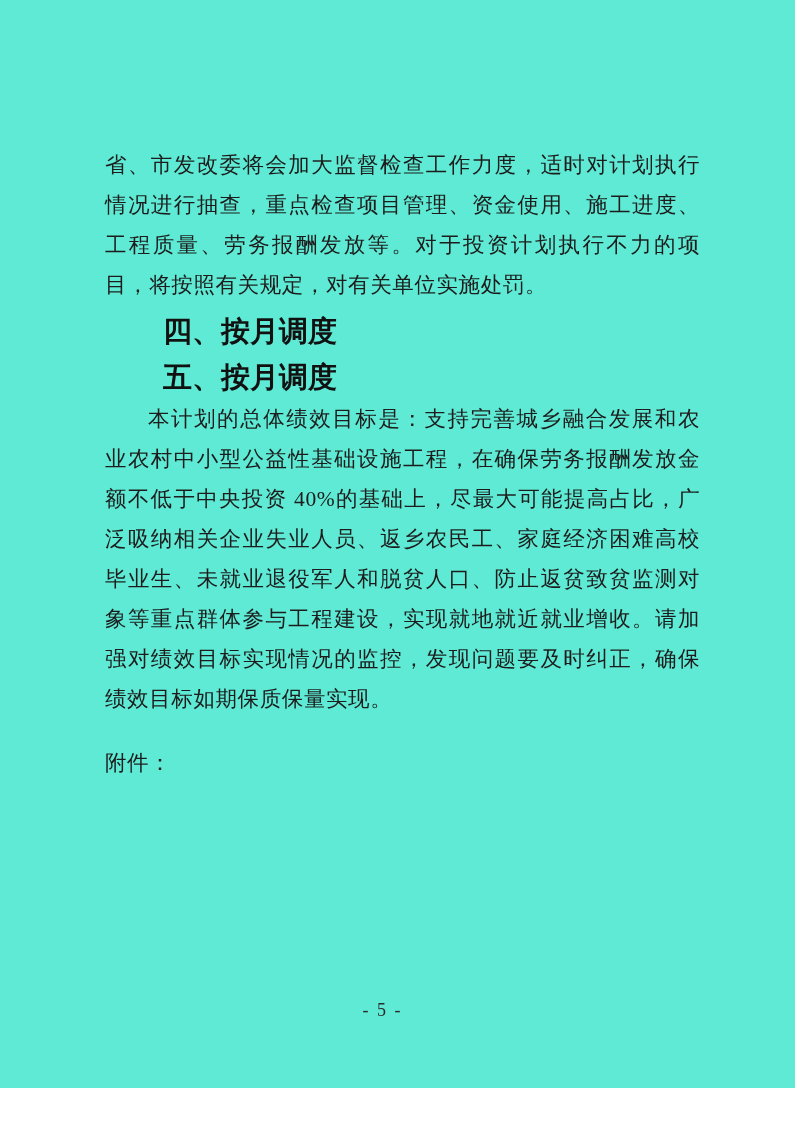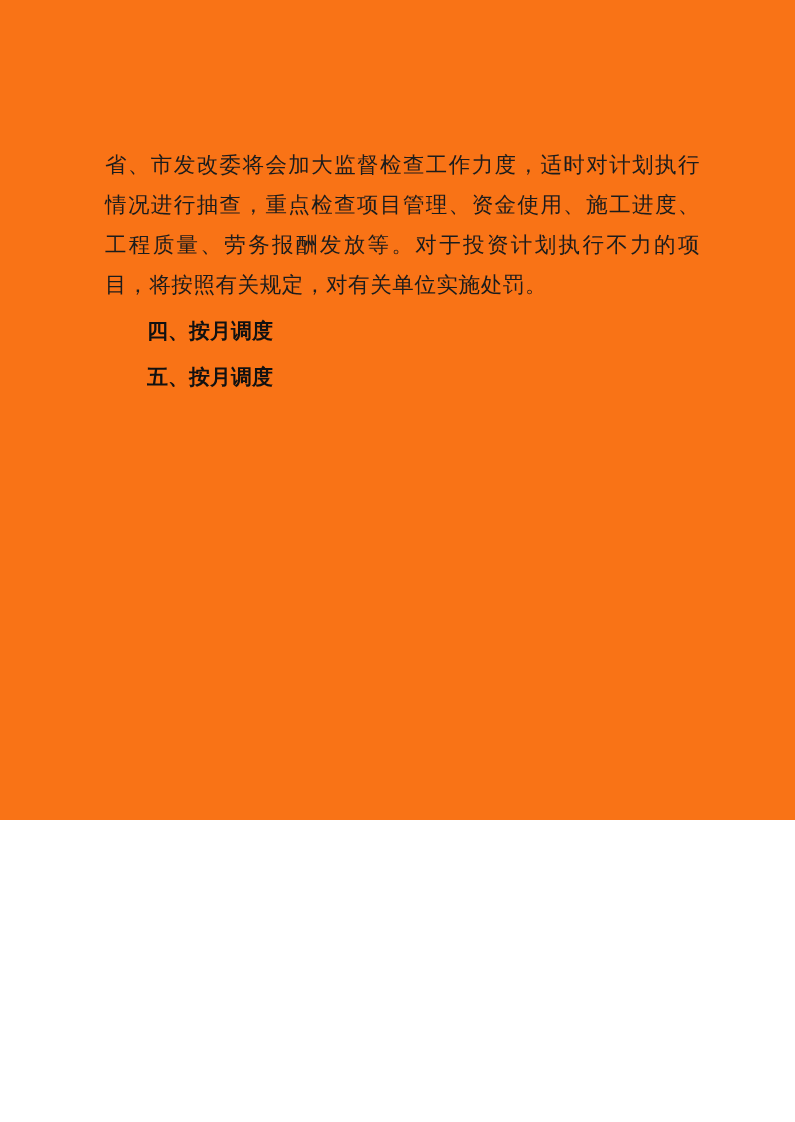--- a/index.html
+++ b/index.html
@@ -3,43 +3,43 @@
 <meta charset="utf-8">
 <style>
   html, body {
     margin: 0;
     padding: 0;
     background: #ffffff;
   }
   .page {
     position: relative;
     width: 795px;
-    height: 820px;
+    height: 1088px;
     box-sizing: border-box;
-    background: #f97316;
+    background: #5eead4;
     padding: 145px 95px 0 105px;
     font-family: "Liberation Serif", "DejaVu Serif", serif;
     font-size: 21.5px;
     color: #1c1c1c;
     overflow: hidden;
   }
   p.body {
     margin: 0;
     line-height: 40px;
     text-align: justify;
     text-indent: 2em;
     letter-spacing: 0.6px;
   }
   p.body.no-indent {
     text-indent: 0;
   }
   h3.heading {
     margin: 6px 0 2px 0;
     line-height: 40px;
-    font-size: 21px;
+    font-size: 29px;
     font-family: "Liberation Sans", "DejaVu Sans", sans-serif;
     font-weight: bold;
     color: #111111;
     text-indent: 2em;
   }
   p.attachment {
     margin: 28px 0 0 0;
     line-height: 32px;
     letter-spacing: 0.6px;
   }
@@ -59,17 +59,19 @@
 
 <div class="page">
 
   <p class="body no-indent">省、市发改委将会加大监督检查工作力度，适时对计划执行情况进行抽查，重点检查项目管理、资金使用、施工进度、工程质量、劳务报酬发放等。对于投资计划执行不力的项目，将按照有关规定，对有关单位实施处罚。</p>
 
   <h3 class="heading">四、按月调度</h3>
 
 
   <h3 class="heading">五、按月调度</h3>
 
+  <p class="body">本计划的总体绩效目标是：支持完善城乡融合发展和农业农村中小型公益性基础设施工程，在确保劳务报酬发放金额不低于中央投资 40%的基础上，尽最大可能提高占比，广泛吸纳相关企业失业人员、返乡农民工、家庭经济困难高校毕业生、未就业退役军人和脱贫人口、防止返贫致贫监测对象等重点群体参与工程建设，实现就地就近就业增收。请加强对绩效目标实现情况的监控，发现问题要及时纠正，确保绩效目标如期保质保量实现。</p>
 
+  <p class="attachment">附件：</p>
 
   <div class="page-number">- 5 -</div>
 
 </div>
 
 </body></html>

